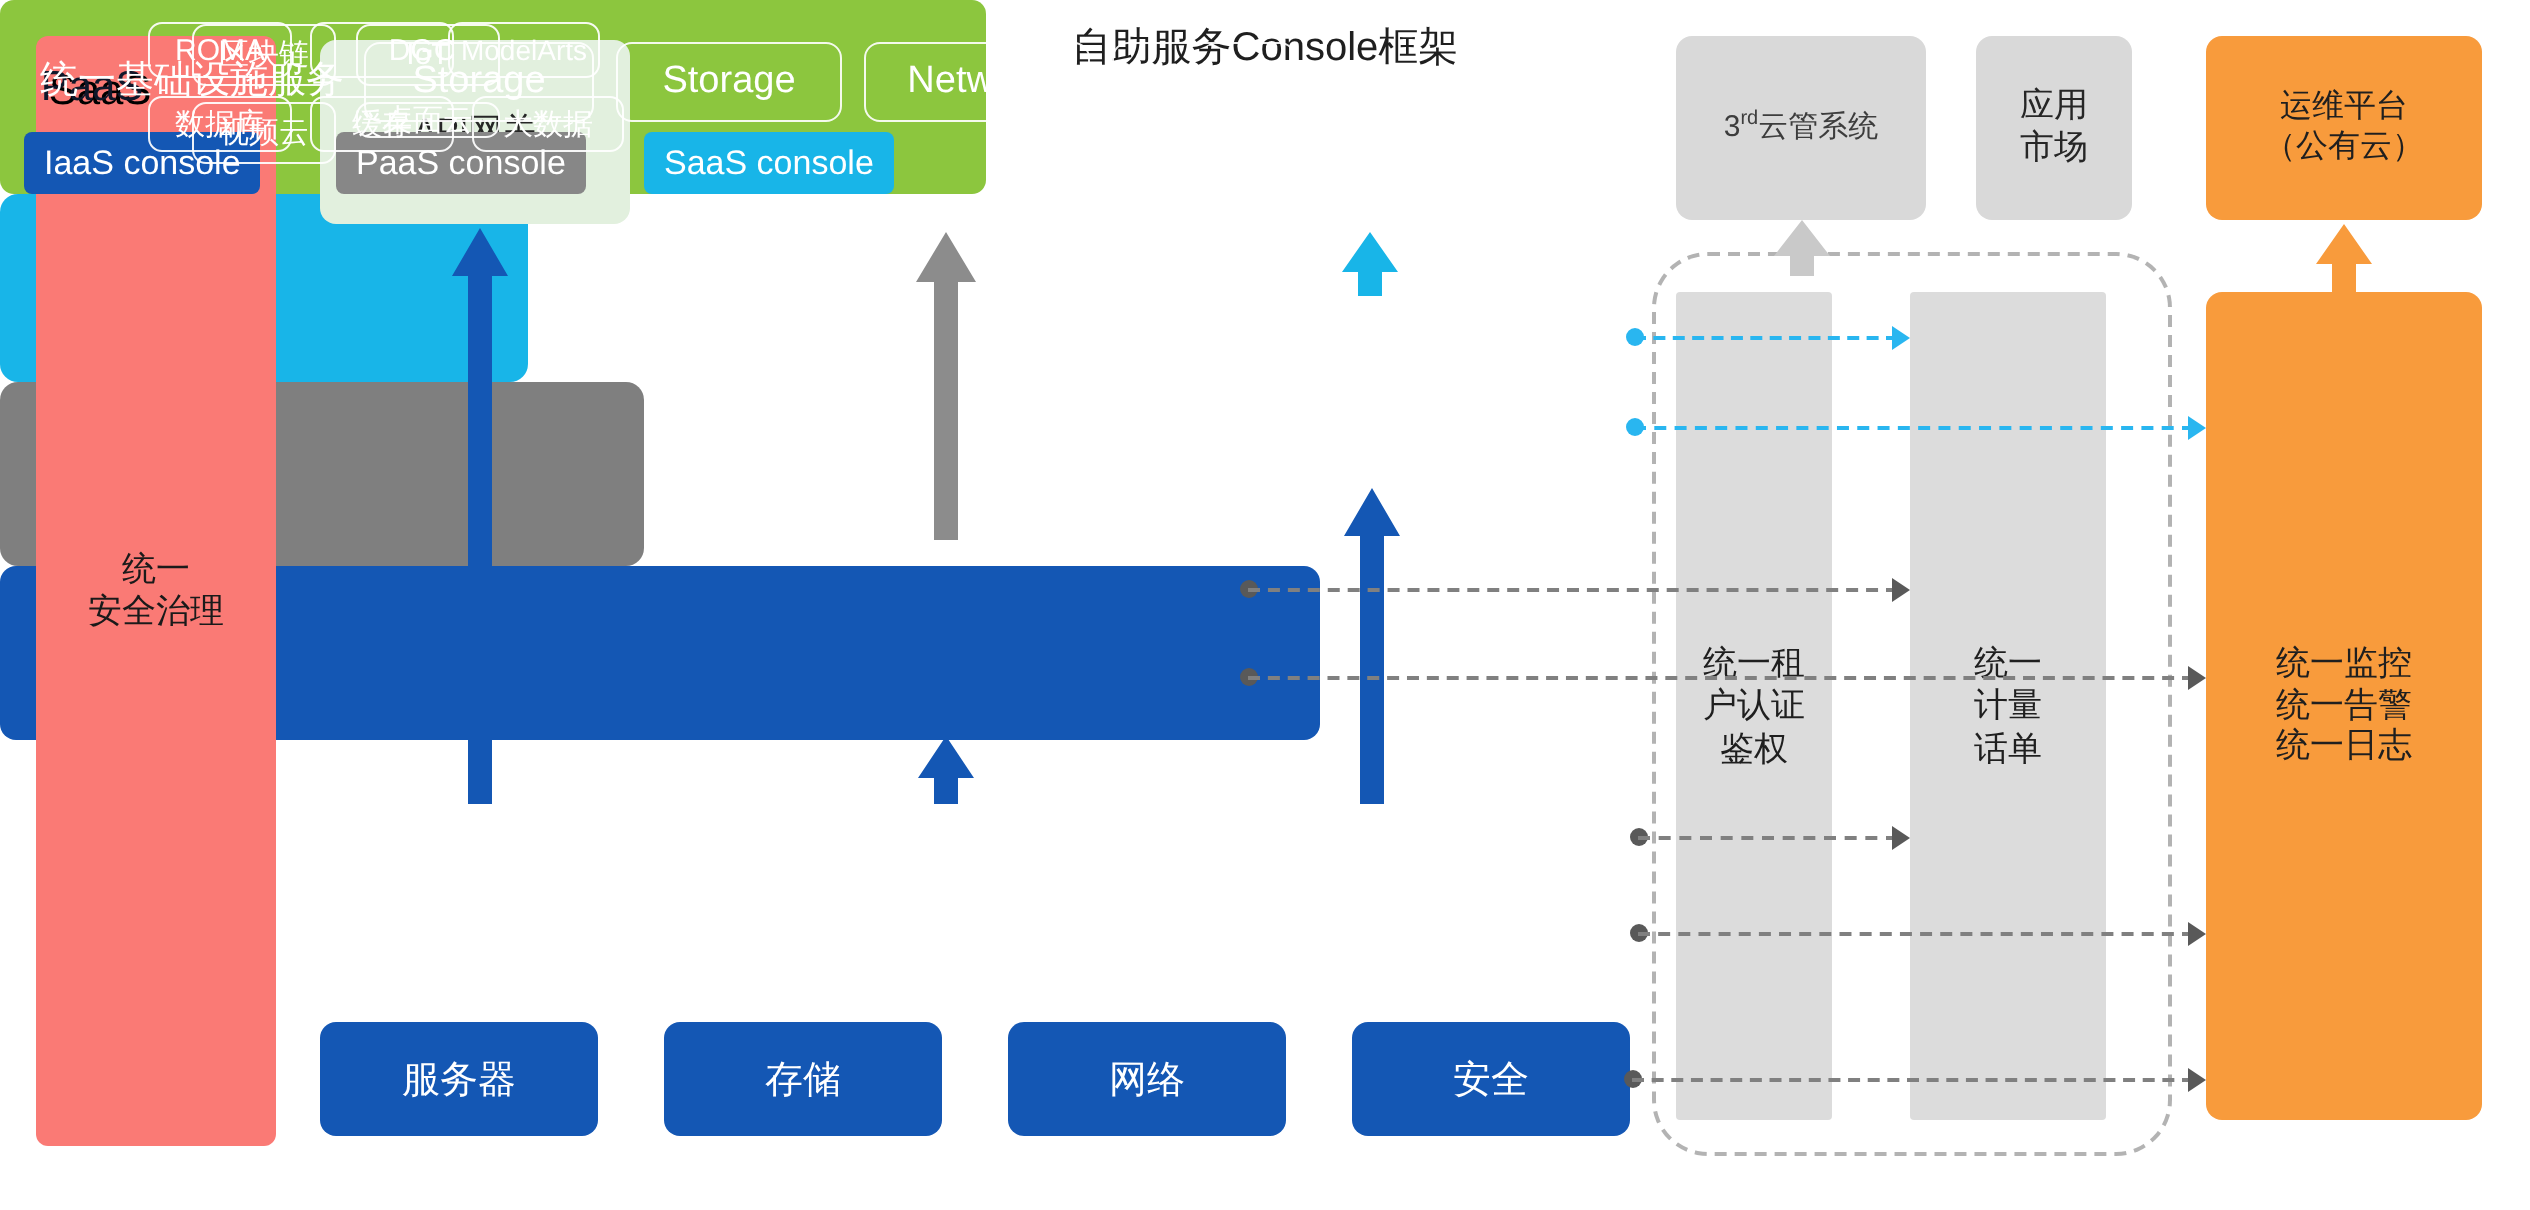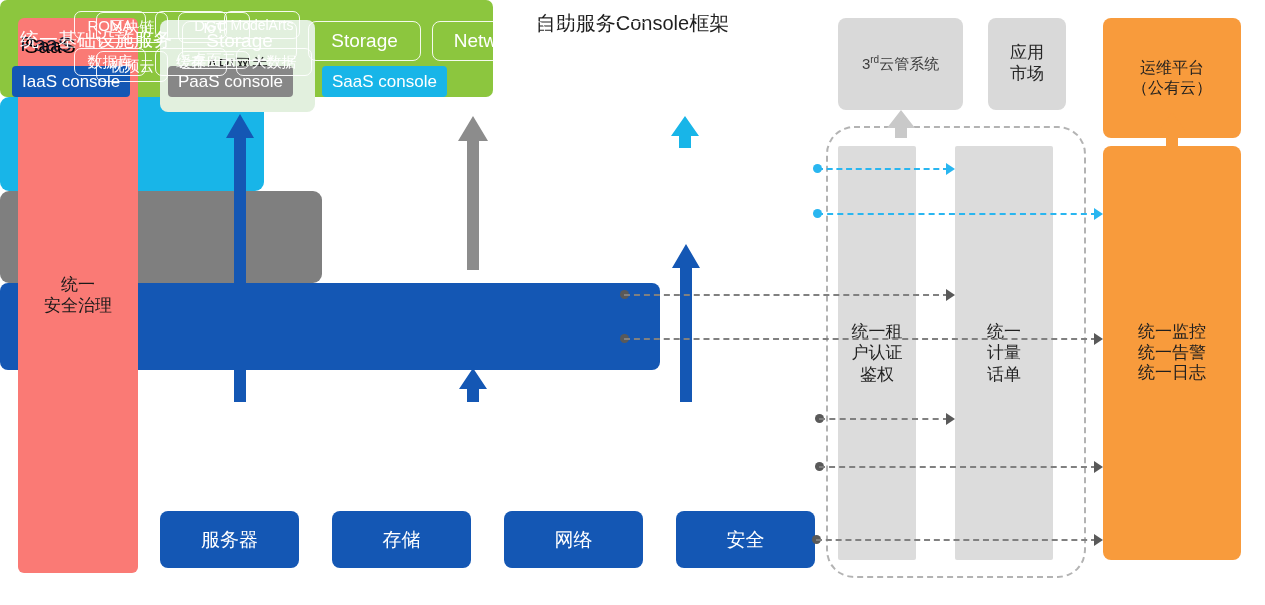--- a/index.html
+++ b/index.html
@@ -63,21 +63,21 @@
   
   #third-cloud {
     left: 838px; top: 18px; width: 125px; height: 92px;
     background: #d9d9d9; color: #3d3d3d; font-size: 15px;
   }
   #app-market {
     left: 988px; top: 18px; width: 78px; height: 92px;
     background: #d9d9d9; color: #262626; font-size: 17px;
   }
   #ops-platform {
-    left: 1103px; top: 18px; width: 138px; height: 120px;
+    left: 1103px; top: 18px; width: 138px; height: 92px;
     background: #f89b3c; color: #1f1f1f; font-size: 16px;
   }
   
   #ops-column {
     left: 1103px; top: 146px; width: 138px; height: 414px;
     background: #f89b3c; color: #1f1f1f; font-size: 17px;
   }
   
   #saas-box {
     left: 553px; top: 146px; width: 264px; height: 94px;

